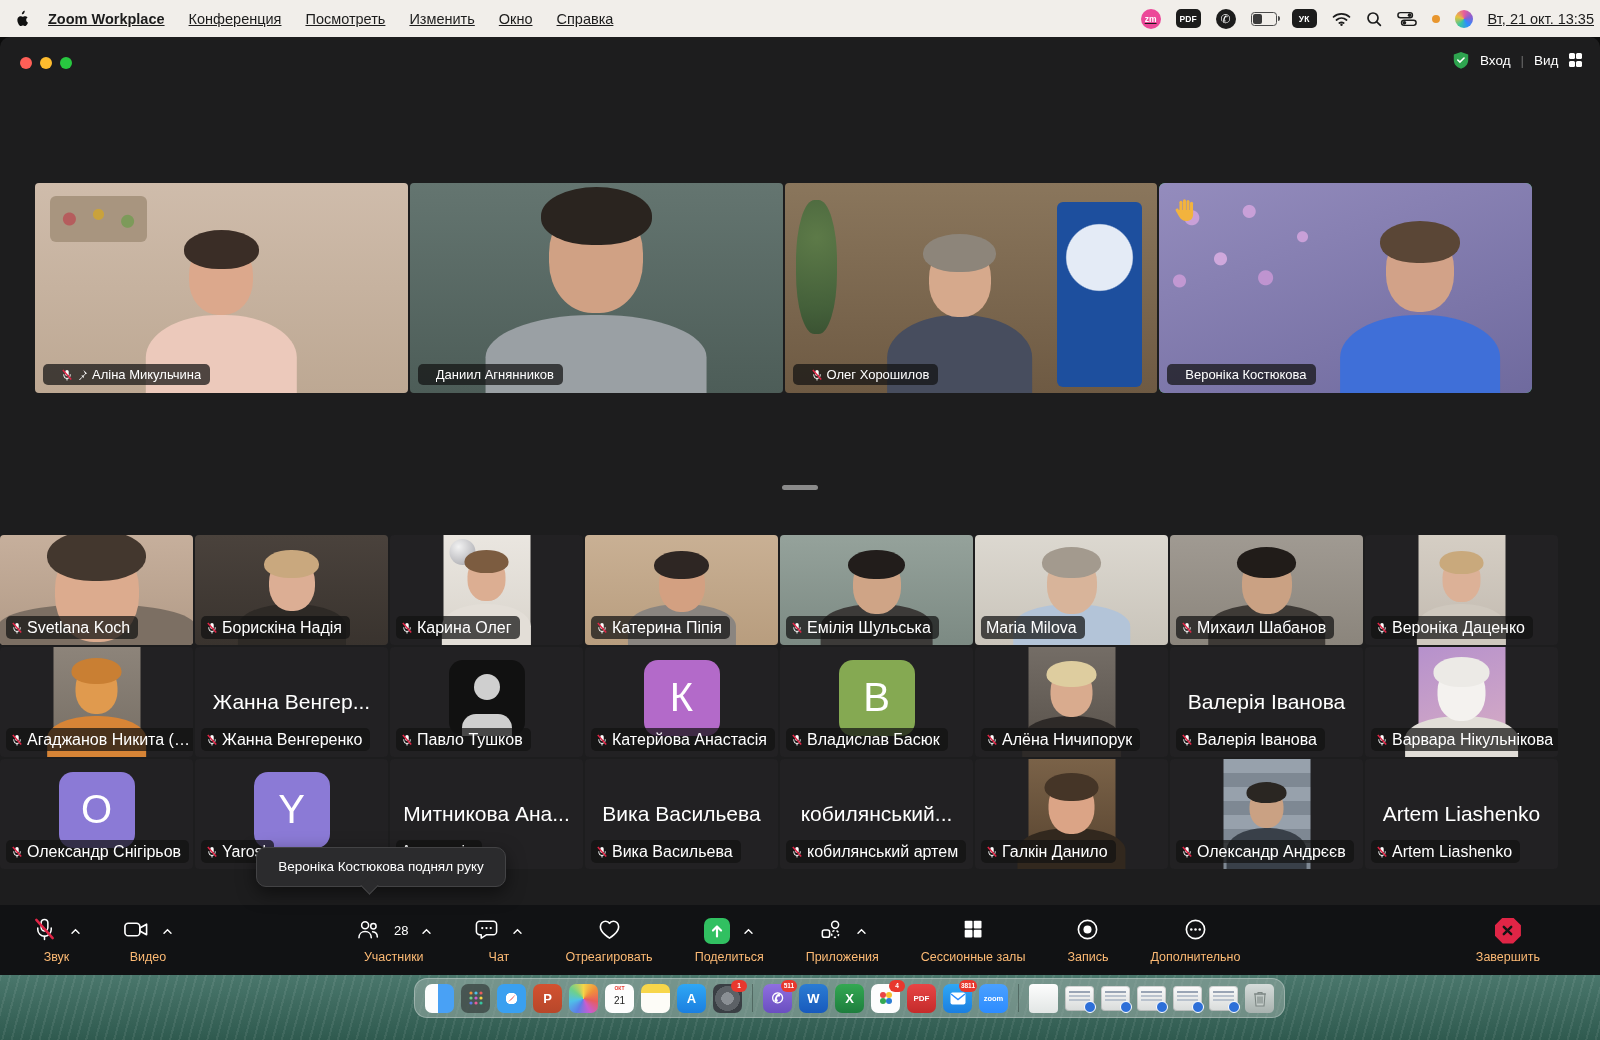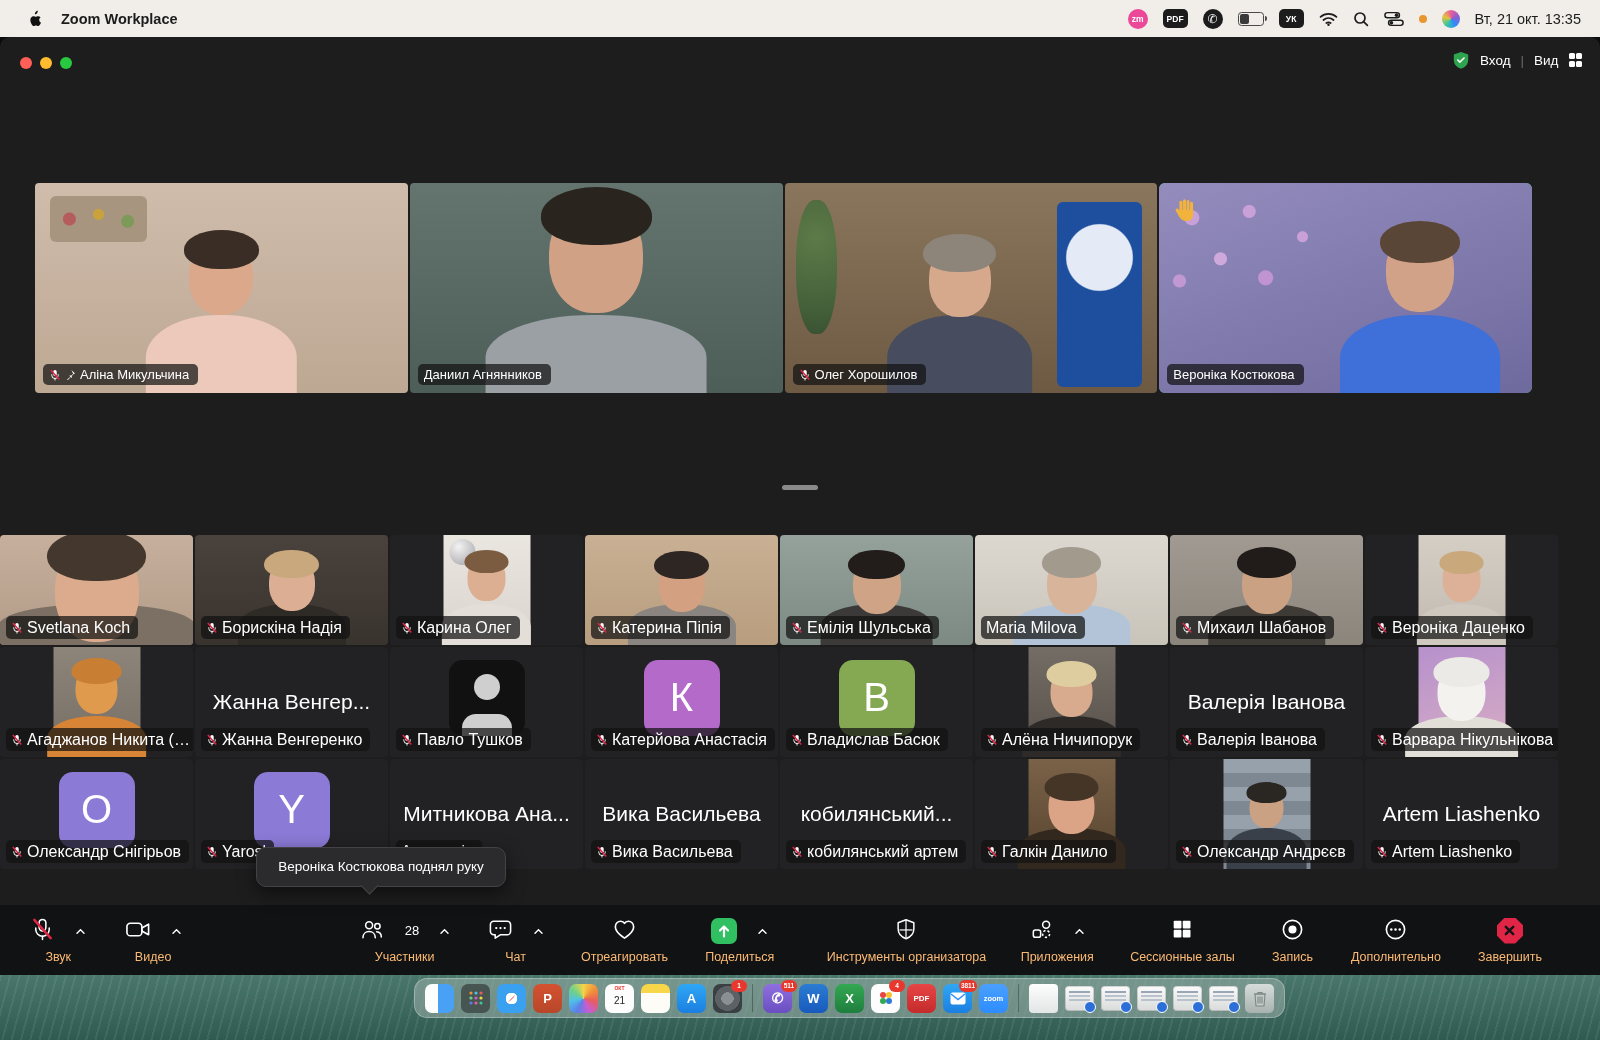--- a/index.html
+++ b/index.html
@@ -1,21 +1,21 @@
 <!DOCTYPE html>
 <html><head>
 <meta charset="utf-8">
 <style>
   html,body{margin:0;padding:0;}
   body{width:1600px;height:1040px;position:relative;overflow:hidden;background:#0c0c0c;
        font-family:"Liberation Sans",sans-serif;-webkit-font-smoothing:antialiased;}
 
   
   .menubar{position:absolute;top:0;left:0;width:1600px;height:37px;background:#f1eeea;
-           display:flex;align-items:center;padding:0 19px;box-sizing:border-box;color:#1c1c1c;font-size:14.5px;z-index:40;}
+           display:flex;align-items:center;padding:0 6px;box-sizing:border-box;color:#1c1c1c;font-size:14.5px;z-index:40;text-decoration:underline;}
   .mb-left{display:flex;align-items:center;}
   .mb-apple{width:30px;display:flex;justify-content:center;}
   .mb-app{font-weight:700;padding:0 12px;}
   .mb-item{padding:0 12px;}
   .mb-status{margin-left:auto;display:flex;align-items:center;gap:15px;}
   .si-badge{height:19px;min-width:19px;border-radius:5px;background:#1c1c1c;color:#fff;font-size:8.5px;
             font-weight:700;display:flex;align-items:center;justify-content:center;padding:0 3px;}
   .si-circle{width:20px;height:20px;border-radius:50%;display:flex;align-items:center;justify-content:center;}
   .si-zm{background:#ec4899;color:#fff;font-size:8.5px;font-weight:700;}
   .si-viber{background:#1c1c1c;color:#fff;font-size:12px;}
@@ -120,39 +120,39 @@
              border-radius:14px;display:flex;align-items:center;justify-content:center;color:#fff;font-size:40px;}
   .av-person{position:absolute;left:50%;top:46%;transform:translate(-50%,-50%);width:76px;height:76px;
              border-radius:14px;background:#111;overflow:hidden;}
   .ap-head{position:absolute;left:50%;top:14px;transform:translateX(-50%);width:26px;height:26px;border-radius:50%;background:#cfcfcf;}
   .ap-body{position:absolute;left:50%;bottom:-8px;transform:translateX(-50%);width:50px;height:30px;border-radius:14px 14px 0 0;background:#cfcfcf;}
 
   
   .pill{position:absolute;left:6px;bottom:6px;max-width:calc(100% - 12px);background:rgba(18,18,18,.72);
         border-radius:5px;padding:2.5px 8px 2.5px 5px;display:flex;align-items:center;gap:4px;z-index:5;}
   .pill .nm{color:#fff;font-size:16px;white-space:nowrap;overflow:hidden;text-overflow:ellipsis;}
-  .tile.big-tile .pill{bottom:8px;left:8px;padding:3px 9px 3px 6px;margin-top:28px;}
+  .tile.big-tile .pill{bottom:8px;left:8px;padding:3px 9px 3px 18px;margin-top:28px;}
   .tile.big-tile .pill .nm{font-size:13px;}
   .pill svg{flex:0 0 auto;display:block;}
 
   
   .handle{position:absolute;top:448px;left:50%;transform:translateX(-50%);width:36px;height:5px;border-radius:3px;background:#8a8a8a;}
 
   
   .tooltip{position:absolute;left:256px;top:810px;width:224px;background:#2b2b2d;border:1px solid #434345;
            border-radius:10px;padding:9px 12px;color:#fff;font-size:13.5px;line-height:1.45;text-align:center;
            z-index:20;box-shadow:0 6px 18px rgba(0,0,0,.5);}
   .tooltip::after{content:"";position:absolute;left:106px;bottom:-6.5px;width:12px;height:12px;background:#2b2b2d;
            border-right:1px solid #434345;border-bottom:1px solid #434345;transform:rotate(45deg);}
 
   
   .toolbar{position:absolute;left:0;bottom:0;width:1600px;height:70px;background:#111214;
            display:flex;align-items:center;padding:0 26px;box-sizing:border-box;gap:30px;}
   .tb-item{display:flex;flex-direction:column;align-items:center;gap:5px;background:none;border:none;cursor:default;min-width:44px;}
-  .tb-top{display:flex;align-items:center;gap:20px;height:28px;}
+  .tb-top{display:flex;align-items:center;gap:13px;height:28px;}
   .tb-label{color:#fdba74;font-size:12.5px;white-space:nowrap;}
   .tb-count{color:#fff;font-size:13px;}
   .tb-item.i-participants{margin-left:140px;}
   .tb-item.i-shield{margin-left:18px;}
   .tb-item.i-end{margin-left:auto;margin-right:28px;}
   .share-ico{width:26px;height:26px;border-radius:7px;background:#31c061;display:flex;align-items:center;justify-content:center;}
   .end-ico{width:26px;height:26px;background:#e02546;display:flex;align-items:center;justify-content:center;
            clip-path:polygon(30% 0,70% 0,100% 30%,100% 70%,70% 100%,30% 100%,0 70%,0 30%);}
 
   .win-grid{display:grid;grid-template-columns:6px 6px;grid-template-rows:6px 6px;gap:1.5px;}
@@ -162,20 +162,27 @@
 <body>
 
 <div class="menubar">
   <div class="mb-left">
     <div class="mb-apple">
       <svg width="15" height="18" viewBox="0 0 17 22">
           <path fill="#111" d="M11.6 3.9c.6-.8 1-1.9.9-2.9-.9 0-2 .6-2.6 1.4-.6.7-1.1 1.8-.9 2.8 1 .1 2-.5 2.6-1.3zm2.6 8.3c0-2 1.6-3 1.7-3-1-1.4-2.4-1.6-2.9-1.6-1.2-.1-2.4.7-3 .7-.6 0-1.6-.7-2.6-.7-1.3 0-2.6.8-3.3 2-1.4 2.4-.4 6 1 8 .7 1 1.5 2.1 2.5 2 1 0 1.4-.6 2.6-.6s1.6.6 2.6.6c1.1 0 1.8-1 2.5-2 .8-1.1 1.1-2.2 1.1-2.3 0 0-2.1-.8-2.2-3.1z"></path>
         </svg>
     </div>
     <div class="mb-app">Zoom Workplace</div>
+    <div style="display:flex">
+        <div class="mb-item">Конференция</div>
+        <div class="mb-item">Посмотреть</div>
+        <div class="mb-item">Изменить</div>
+        <div class="mb-item">Окно</div>
+        <div class="mb-item">Справка</div>
+      </div>
   </div>
   <div class="mb-status">
     <div class="si-circle si-zm">zm</div>
     <div class="si-badge">PDF</div>
     <div class="si-circle si-viber">✆</div>
     <div class="si-batt"></div>
     <div class="si-badge">УК</div>
     <svg width="19" height="14" viewBox="0 0 20 15">
         <g fill="none" stroke="#1c1c1c" stroke-width="1.9" stroke-linecap="round">
           <path d="M1.5 5.2a13 13 0 0 1 17 0"></path>
@@ -872,30 +879,20 @@
                 <path d="M10 16V5M5.5 9.5L10 5l4.5 4.5" stroke="#fff" stroke-width="2.4" fill="none" stroke-linecap="round" stroke-linejoin="round"></path>
               </svg>
             </span>
           </span>
           <span><svg width="11" height="7" viewBox="0 0 12 8">
               <path d="M2 6l4-4 4 4" stroke="#fff" stroke-width="1.6" fill="none" stroke-linecap="round"></path>
             </svg></span>
         </div>
         <div class="tb-label">Поделиться</div>
       </button>
-      <button class="tb-item i-shield">
-        <div class="tb-top">
-          <span><svg width="24" height="25" viewBox="0 0 26 26">
-              <path d="M13 2.5l8.5 3.2v6.8c0 5.2-3.6 8.7-8.5 10.5-4.9-1.8-8.5-5.3-8.5-10.5V5.7z" fill="none" stroke="#fff" stroke-width="1.6" stroke-linejoin="round"></path>
-              <path d="M13 2.5v20.5" stroke="#fff" stroke-width="1.3"></path>
-              <path d="M6 13.5h14" stroke="#fff" stroke-width="1.3"></path>
-            </svg></span>
-        </div>
-        <div class="tb-label">Инструменты организатора</div>
-      </button>
       <button class="tb-item i-apps">
         <div class="tb-top">
           <span><svg width="25" height="25" viewBox="0 0 26 26">
               <g fill="none" stroke="#fff" stroke-width="1.6">
                 <circle cx="17.8" cy="8" r="3.6"></circle>
                 <rect x="4.5" y="13.5" width="7.6" height="7.6" rx="2.2"></rect>
                 <circle cx="17.8" cy="17.6" r="3.6" stroke-dasharray="2.4 2.1"></circle>
               </g>
             </svg></span>
           <span><svg width="11" height="7" viewBox="0 0 12 8">

